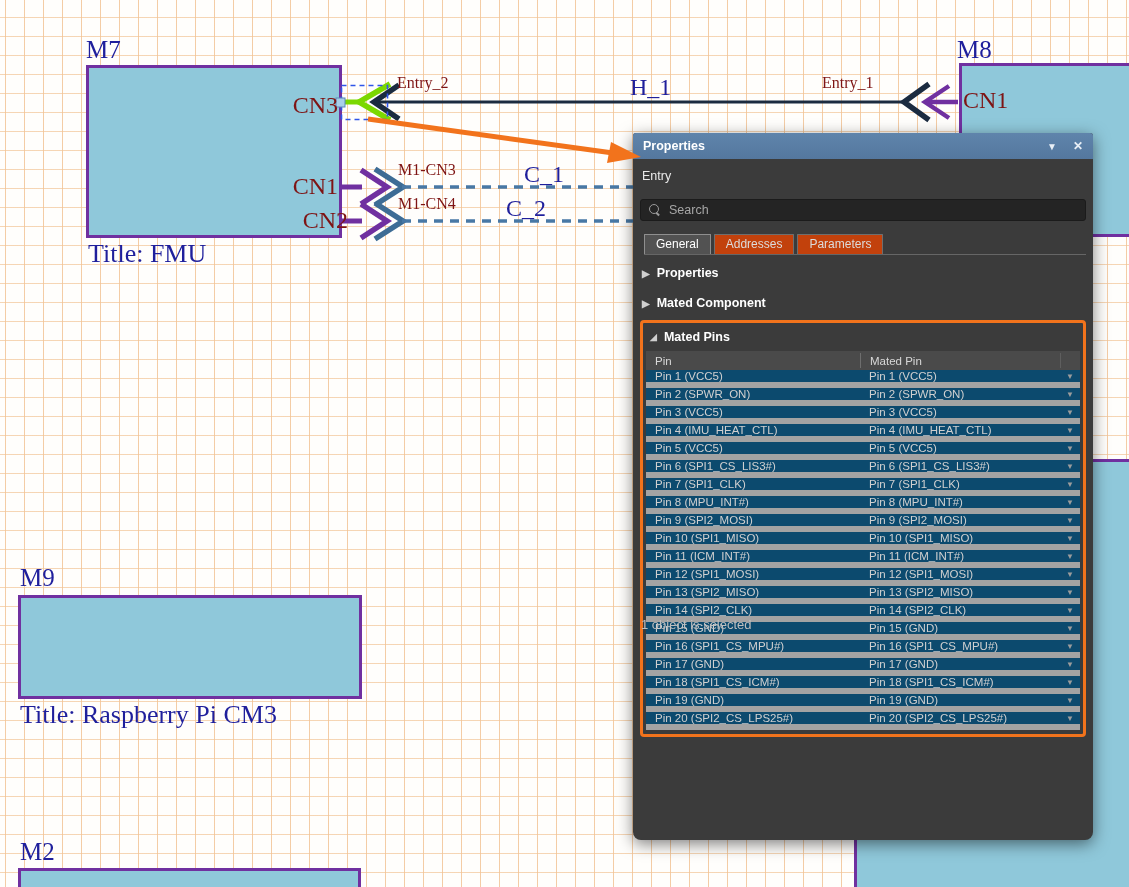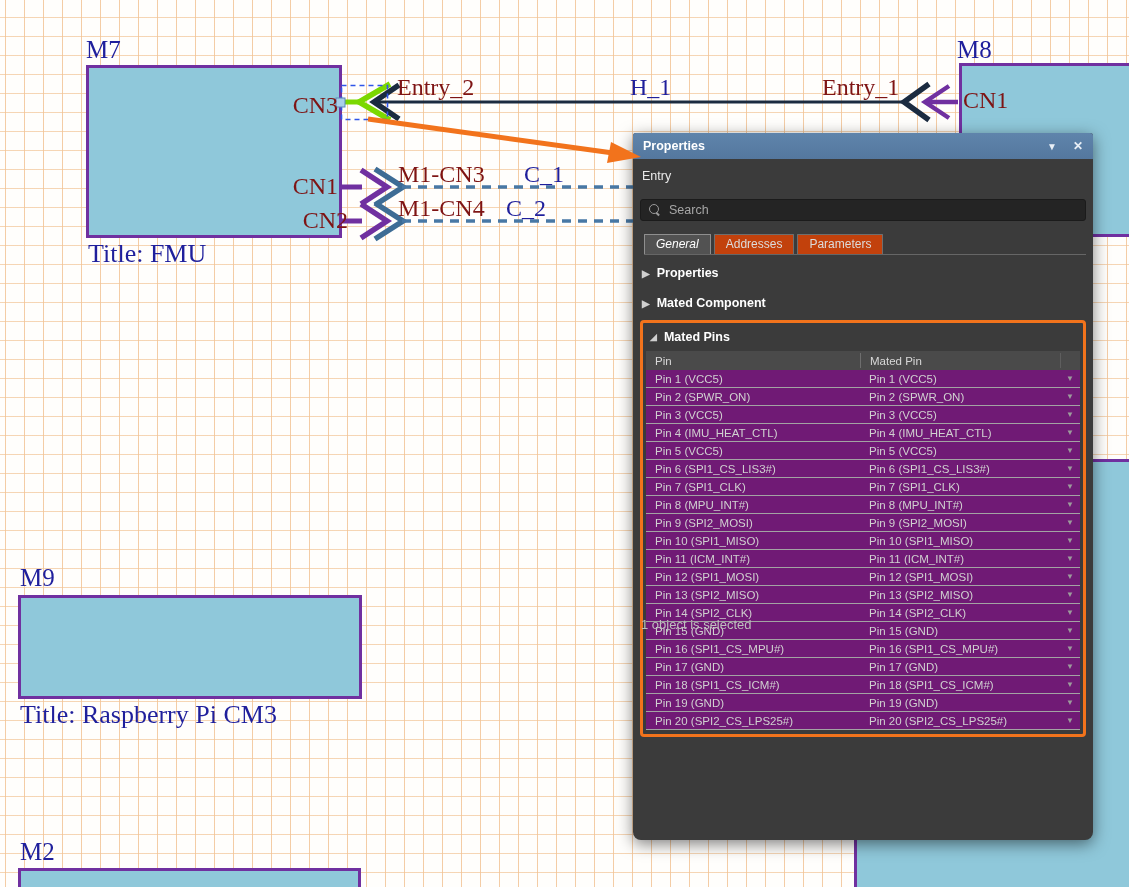--- a/index.html
+++ b/index.html
@@ -17,21 +17,21 @@
   }
 
   
   .block {
     position:absolute; background:#8FC8DA; border:3px solid #7030A0; z-index:1;
   }
   .sch-text { position:absolute; font-family:"Liberation Serif", serif; white-space:nowrap; z-index:3; }
   .designator { color:#1F1F9C; font-size:25px; }
   .blocktitle { color:#1F1F9C; font-size:26px; }
   .pinname    { color:#7E1414; font-size:24px; }
-  .netlabel   { color:#7E1414; font-size:24px; }
+  .netlabel   { color:#7E1414; font-size:16px; }
   .wirelabel  { color:#1F1F9C; font-size:24px; }
 
   svg.wires  { position:absolute; left:0; top:0; z-index:2; }
   svg.toparrow { position:absolute; left:0; top:0; z-index:7; pointer-events:none; }
 
   
   .panel {
     position:absolute; left:633px; top:133px; width:460px; height:707px; z-index:5;
     background:#3B3B3B; border-radius:3px 3px 8px 8px;
     box-shadow:0 4px 16px rgba(0,0,0,.5);
@@ -69,21 +69,21 @@
     font-family:"Liberation Sans", sans-serif; font-size:12.5px; width:100%;
   }
   .searchbox input::placeholder { color:#A6A6A6; opacity:1; }
 
   .tabs { display:flex; gap:3px; margin:13px 0 0 4px; border-bottom:1px solid #666666; }
   .tab {
     padding:2px 11px 3px 11px; font-size:12px; color:#DCDCDC;
     background:#c2410c; border:1px solid #6E6E6E; border-bottom:none;
     border-radius:1px 1px 0 0; cursor:pointer;
   }
-  .tab.active { background:#525252; color:#FFFFFF; border-color:#8F8F8F;font-style:italic; }
+  .tab.active { background:#525252; color:#FFFFFF; border-color:#8F8F8F; }
 
   .section { display:flex; align-items:center; gap:7px; padding:11px 2px 10px 2px;
              color:#FFFFFF; font-weight:bold; cursor:pointer; }
   .section .tri { color:#CFCFCF; font-size:10px; }
 
   .mated-box {
     border:3px solid #F2731C; border-radius:4px; padding:3px 3px 4px 3px;
     background:#3B3B3B;
   }
   .mated-box .section { padding:4px 2px 7px 4px; }
@@ -92,21 +92,21 @@
   .prow, .phead {
     display:grid; grid-template-columns:214px 1fr 20px; align-items:center;
   }
   .phead {
     height:19px; background:#4A4A4A; color:#D8D8D8; font-size:11.5px;
   }
   .phead .c { padding-left:9px; }
   .phead .c2 { border-left:1px solid #6E6E6E; height:15px; display:flex; align-items:center; }
   .phead .c3 { border-left:1px solid #5E5E5E; height:15px; }
   .prow {
-    height:18px; background:#701a75; border-bottom:1px solid #a3a3a3;
+    height:18px; background:#0c4a6e; border-bottom:6px solid #a3a3a3;
     color:#D0D0D0; font-size:11.5px; cursor:default;
   }
   .prow .c { padding-left:9px; white-space:nowrap; overflow:hidden; }
   .prow .dd { color:#9C9C9C; font-size:8px; text-align:center; cursor:pointer; }
 
   .statusbar {
     position:absolute; left:8px; bottom:7px; color:#BEBEBE; font-size:13px;text-align:right;
   }
 </style>
 </head>

